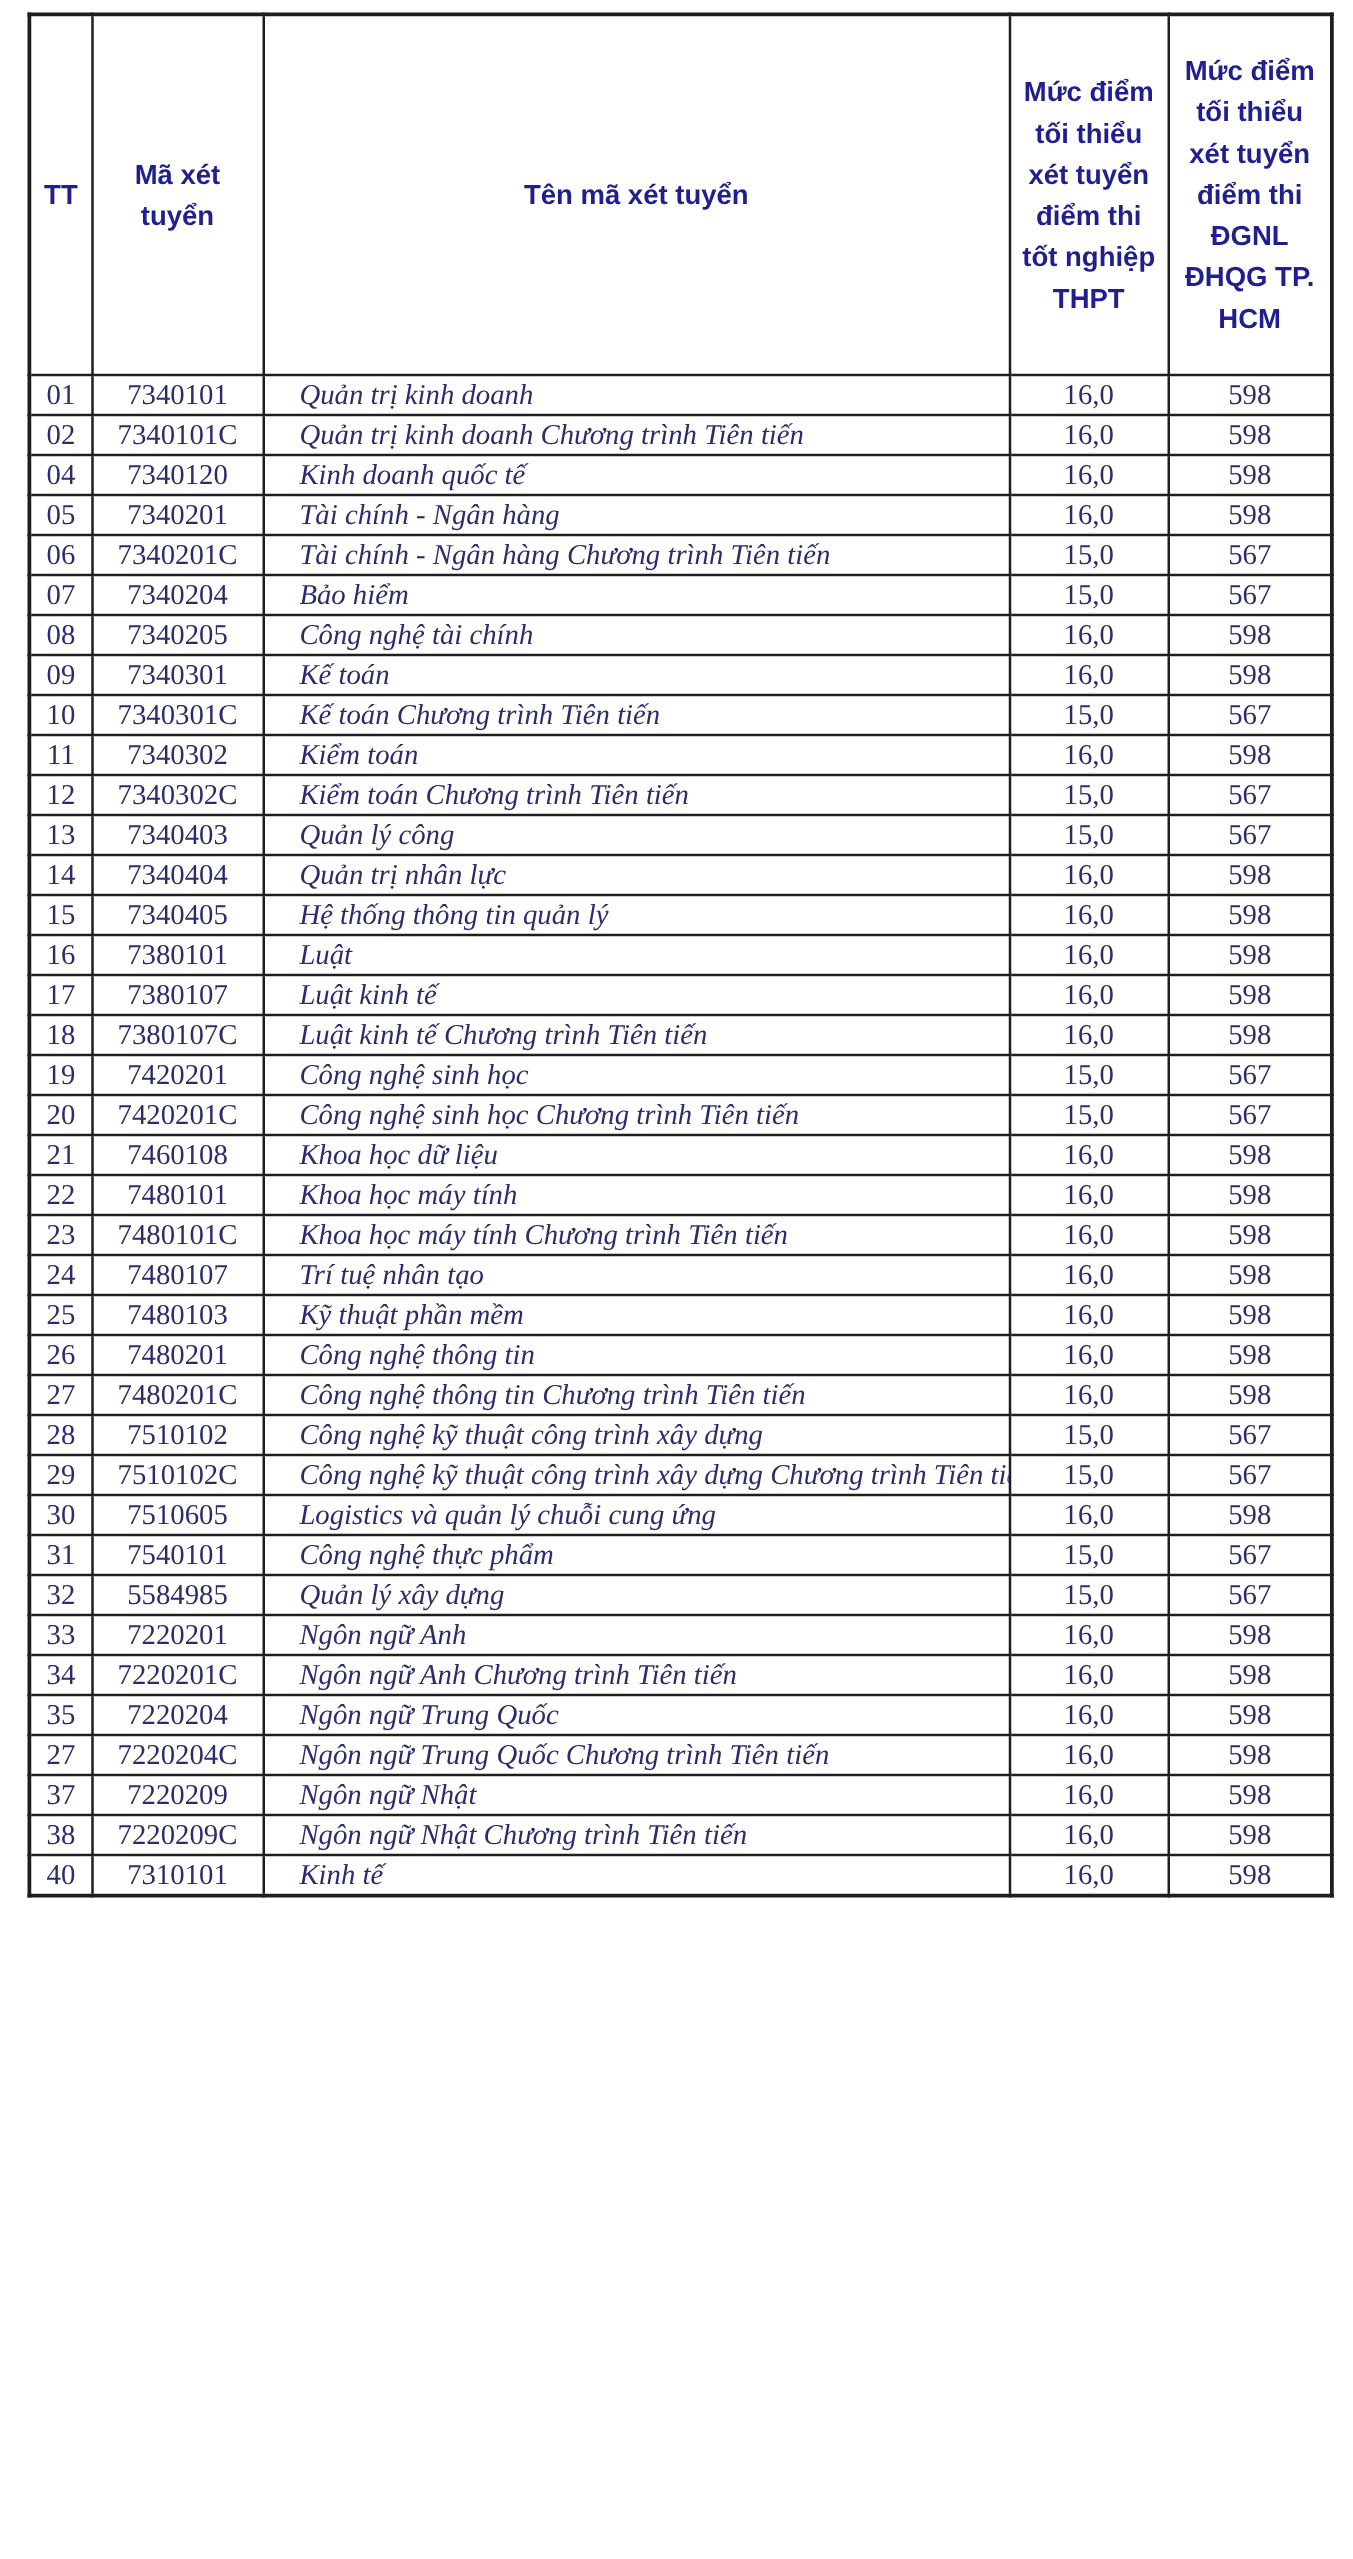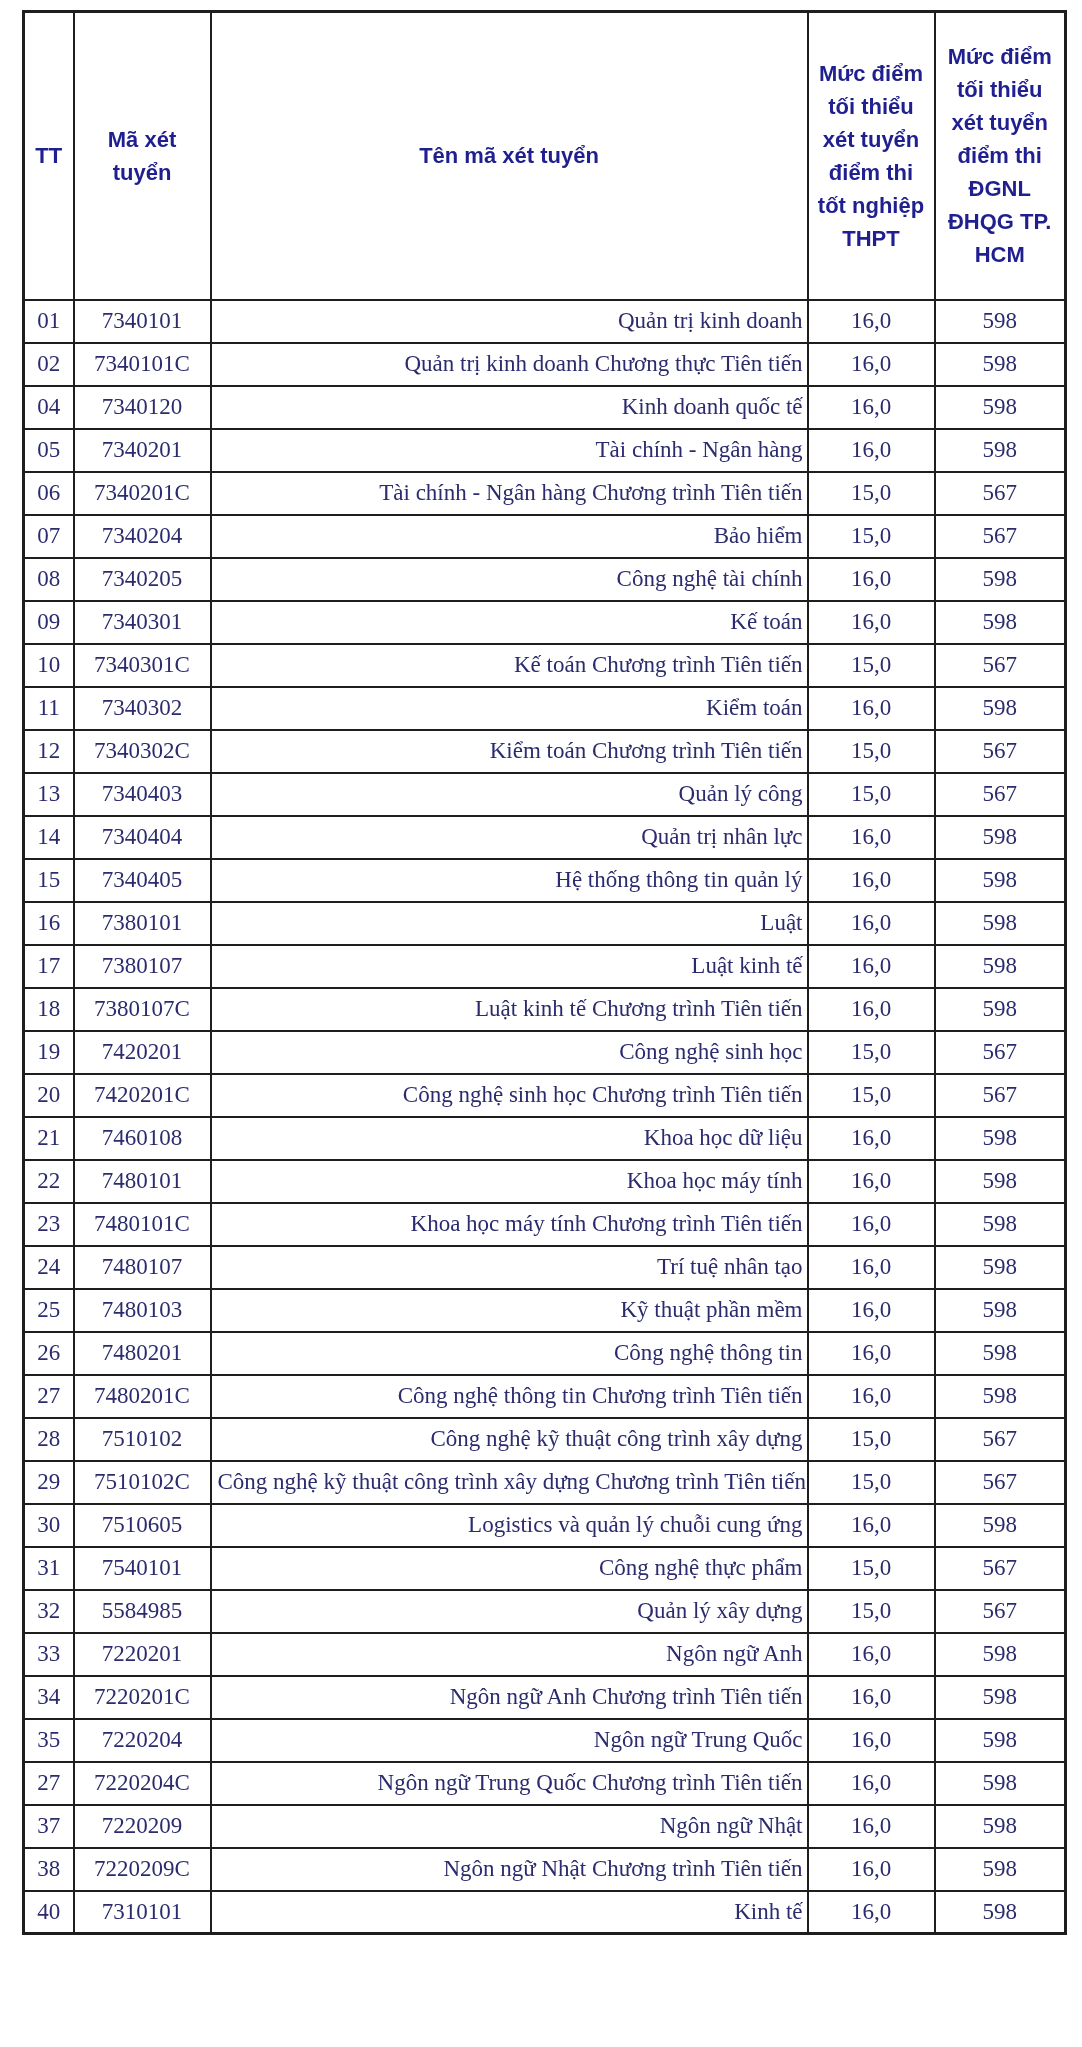--- a/index.html
+++ b/index.html
@@ -40,34 +40,35 @@
     font-size: 22px;
     line-height: 1.5;
     color: #1f1f8f;
     text-align: center;
     vertical-align: middle;
     padding: 4px 6px;
     border-bottom-width: 3px;
     background: #ffffff;
   }
 
-  tbody tr { height: 43px; }
+  tbody tr { height: 32px; }
   tbody td {
     font-family: "Liberation Serif", serif;
     font-size: 23px;
     color: #2b2b6e;
     text-align: center;
     vertical-align: middle;
     padding: 2px 4px;
     white-space: nowrap;
     overflow: hidden;
   }
   tbody td.c-name {
-    text-align: right;
-    padding-left: 6px;
+    text-align: left;
+    padding-left: 28px;
+    font-style: italic;
   }
 </style>
 </head>
 <body>
 
 <div class="table-wrap">
   <table class="score-table">
     <colgroup>
       <col class="c1">
         <col class="c2">
@@ -89,21 +90,21 @@
     <td class="c-tt">01</td>
     <td class="c-code">7340101</td>
     <td class="c-name">Quản trị kinh doanh</td>
     <td class="c-thpt">16,0</td>
     <td class="c-dgnl">598</td>
   </tr>
 
   <tr>
     <td class="c-tt">02</td>
     <td class="c-code">7340101C</td>
-    <td class="c-name">Quản trị kinh doanh Chương thực Tiên tiến</td>
+    <td class="c-name">Quản trị kinh doanh Chương trình Tiên tiến</td>
     <td class="c-thpt">16,0</td>
     <td class="c-dgnl">598</td>
   </tr>
 
 
   <tr>
     <td class="c-tt">04</td>
     <td class="c-code">7340120</td>
     <td class="c-name">Kinh doanh quốc tế</td>
     <td class="c-thpt">16,0</td>

